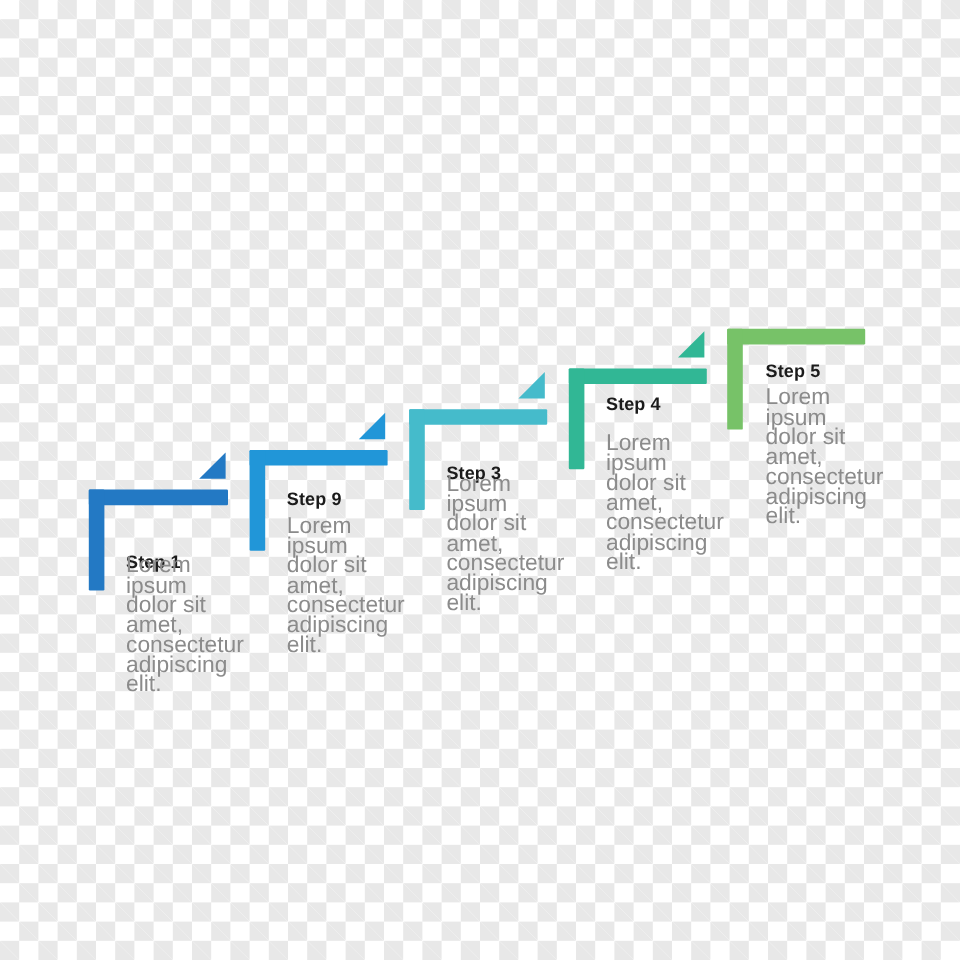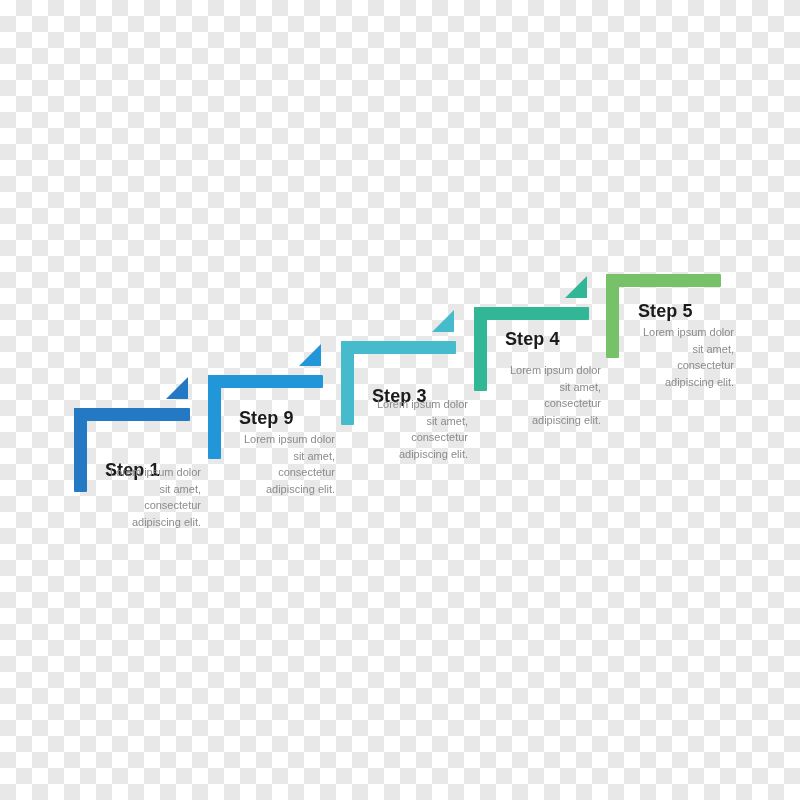--- a/index.html
+++ b/index.html
@@ -48,34 +48,33 @@
 
   
   .accent-tri {
     position: absolute;
     width: 0;
     height: 0;
   }
 
   .step-title {
     position: absolute;
-    font-size: 18px;
+    font-size: 15px;
     font-weight: bold;
     color: #1b1b1b;
     white-space: nowrap;
     letter-spacing: 0.1px;
   }
 
   .step-body {
     position: absolute;
-    font-size: 11px;
+    font-size: 19px;
     line-height: 16.5px;
     color: #8b8b8b;
     width: 96px;
-    text-align: right;
   }
 </style>
 </head>
 <body>
 
 <div id="canvas">
 
   <div class="step" id="step-1" style="left: 0px; top: 0px;">
     <div class="bracket-h" style="left: 74px; top: 408px; width: 116px; background: rgb(35, 121, 196);"></div>
     <div class="bracket-v" style="left: 74px; top: 408px; height: 84px; background: rgb(35, 121, 196);"></div>

